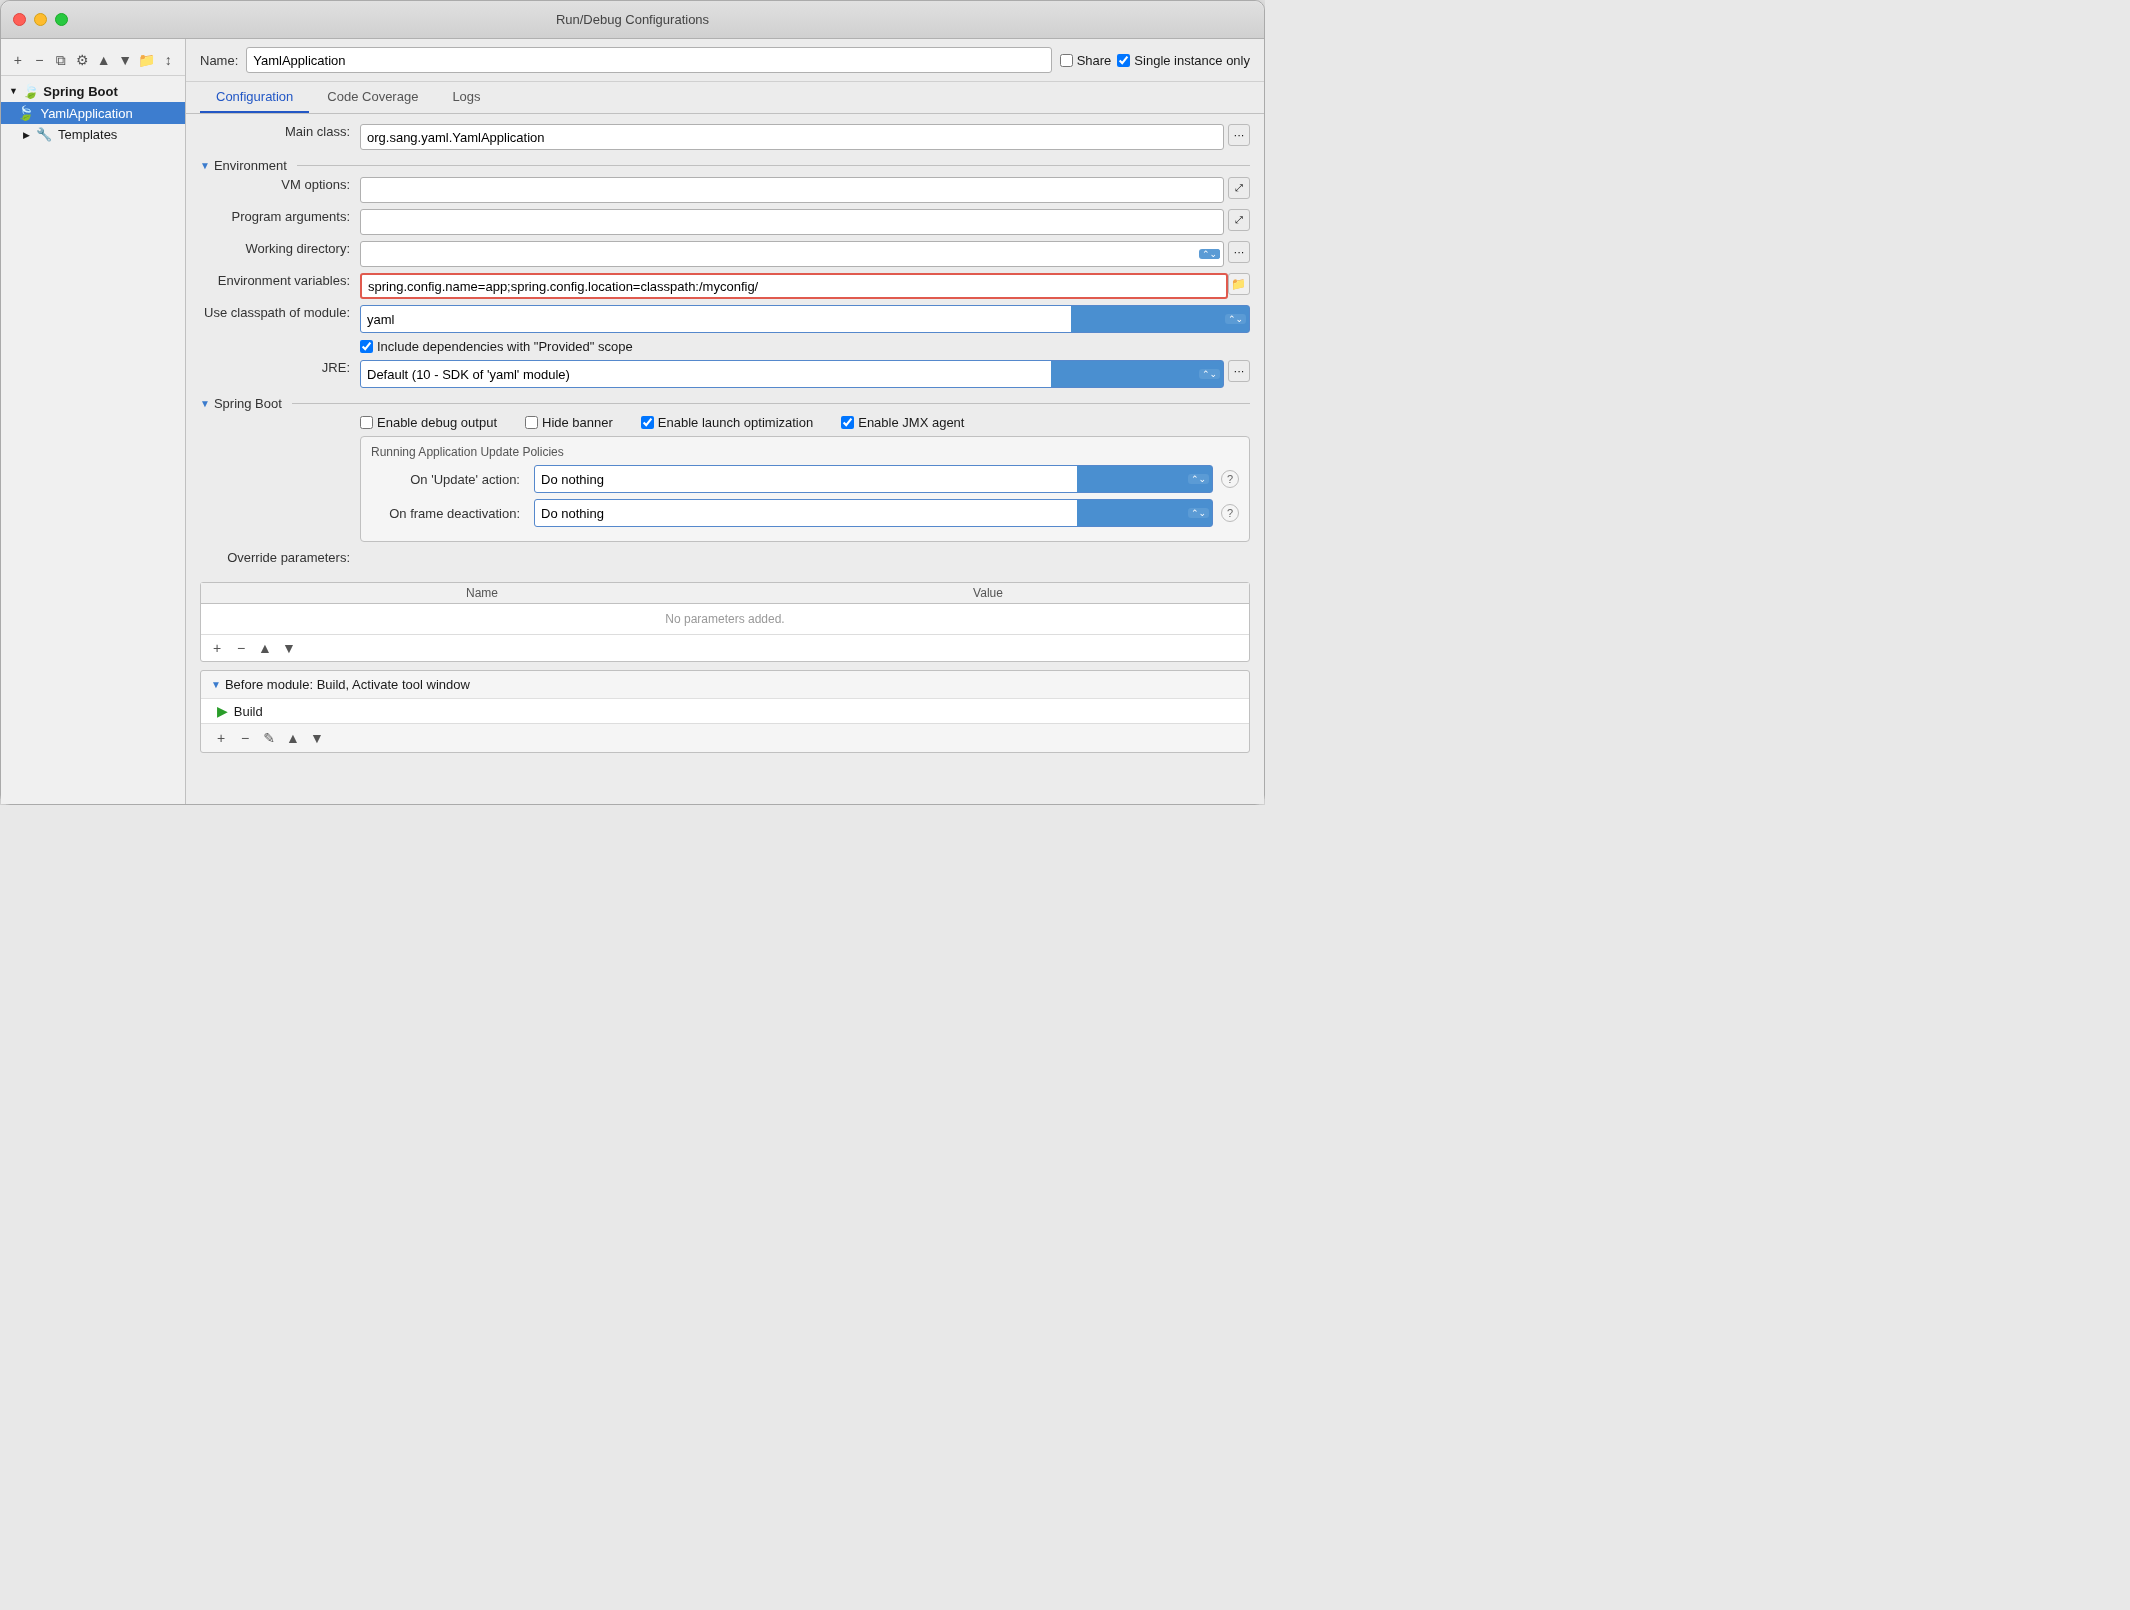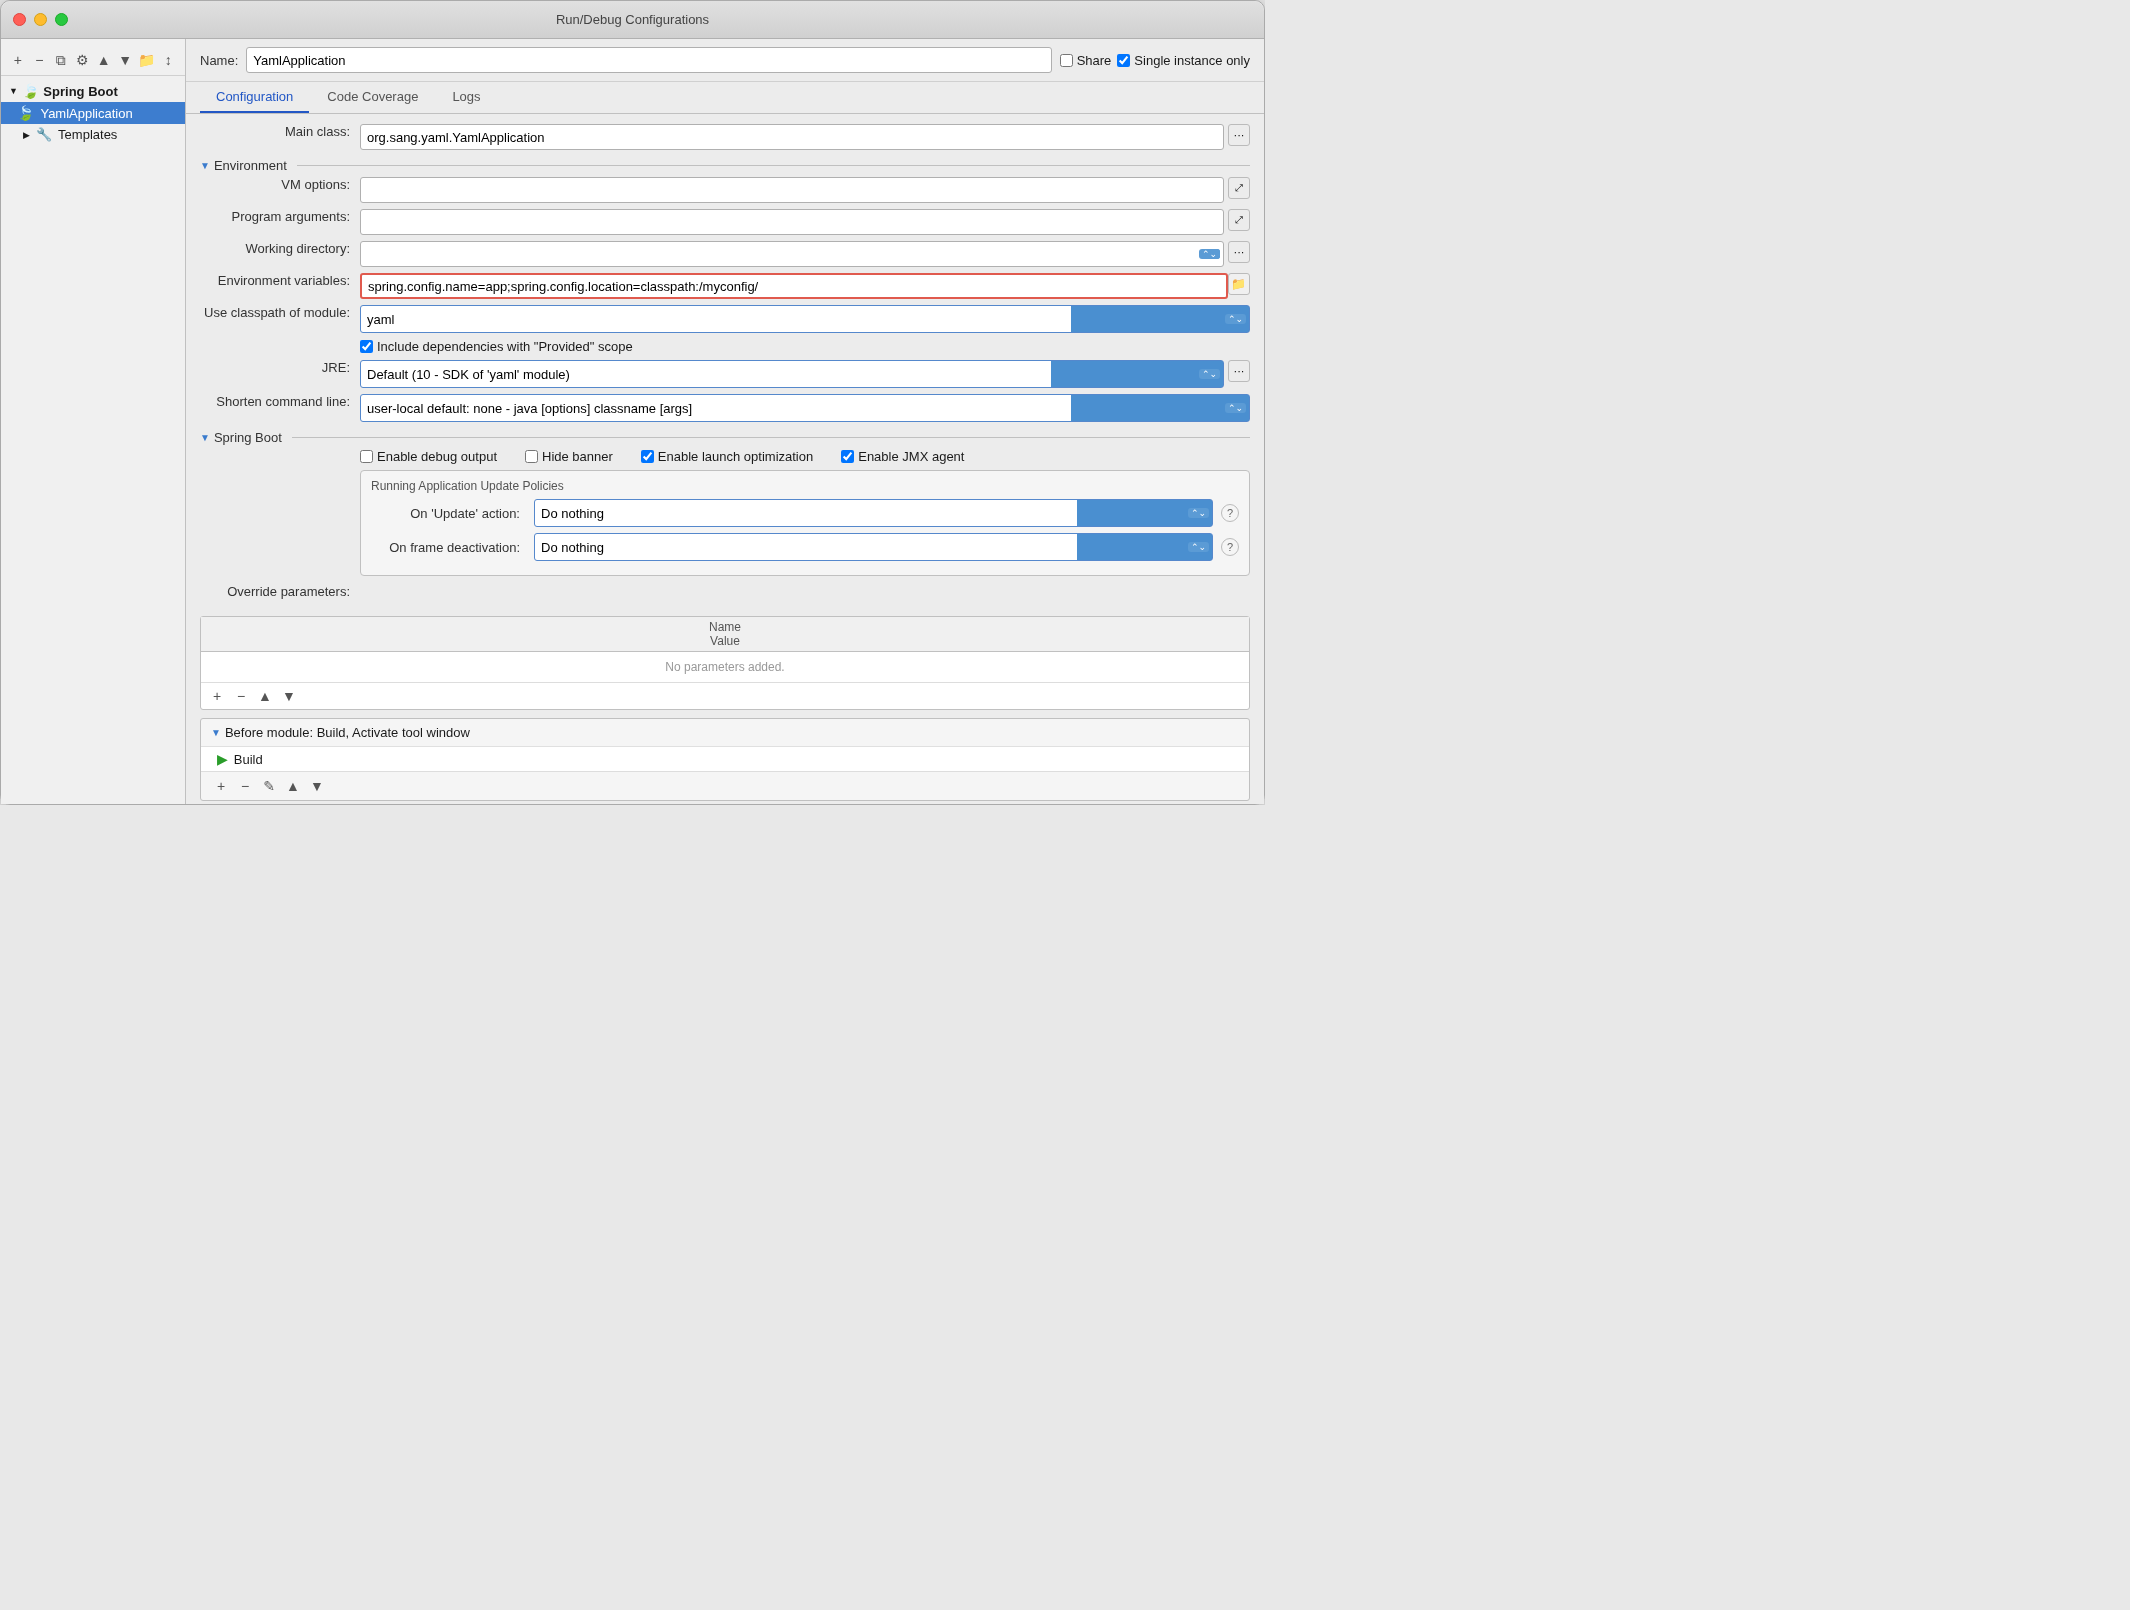--- a/index.html
+++ b/index.html
@@ -319,21 +319,20 @@
       background: white;
       margin-bottom: 8px;
     }
     .table-header {
       display: flex;
       background: #f0f0f0;
       border-bottom: 1px solid #c0c0c0;
       padding: 3px 8px;
       font-size: 12px;
       color: #555;
-      flex-direction: column;
     }
     .table-col-check { width: 20px; }
     .table-col-name { flex: 1; text-align: center; }
     .table-col-value { flex: 1; text-align: center; }
     .table-empty {
       padding: 8px;
       text-align: center;
       color: #999;
       font-size: 12px;
     }
@@ -519,28 +518,20 @@
         <div class="field-row">
           <span class="field-label">JRE:</span>
           <div class="dropdown-wrapper" style="flex:1;">
             <select class="field-input dropdown dropdown-blue" style="width:100%;">
               <option>Default (10 - SDK of 'yaml' module)</option>
             </select>
           </div>
           <button class="expand-btn">···</button>
         </div>
 
-        <div class="field-row">
-          <span class="field-label">Shorten command line:</span>
-          <div class="dropdown-wrapper" style="flex:1;">
-            <select class="field-input dropdown dropdown-blue" style="width:100%;">
-              <option>user-local default: none - java [options] classname [args]</option>
-            </select>
-          </div>
-        </div>
 
         <div class="section-header">
           <span class="section-arrow blue-arrow">▼</span>
           <span>Spring Boot</span>
           <div class="section-line"></div>
         </div>
 
         <div class="checkbox-row" style="gap:28px; flex-wrap:wrap;">
           <label class="cb-item">
             <input type="checkbox" style="">

